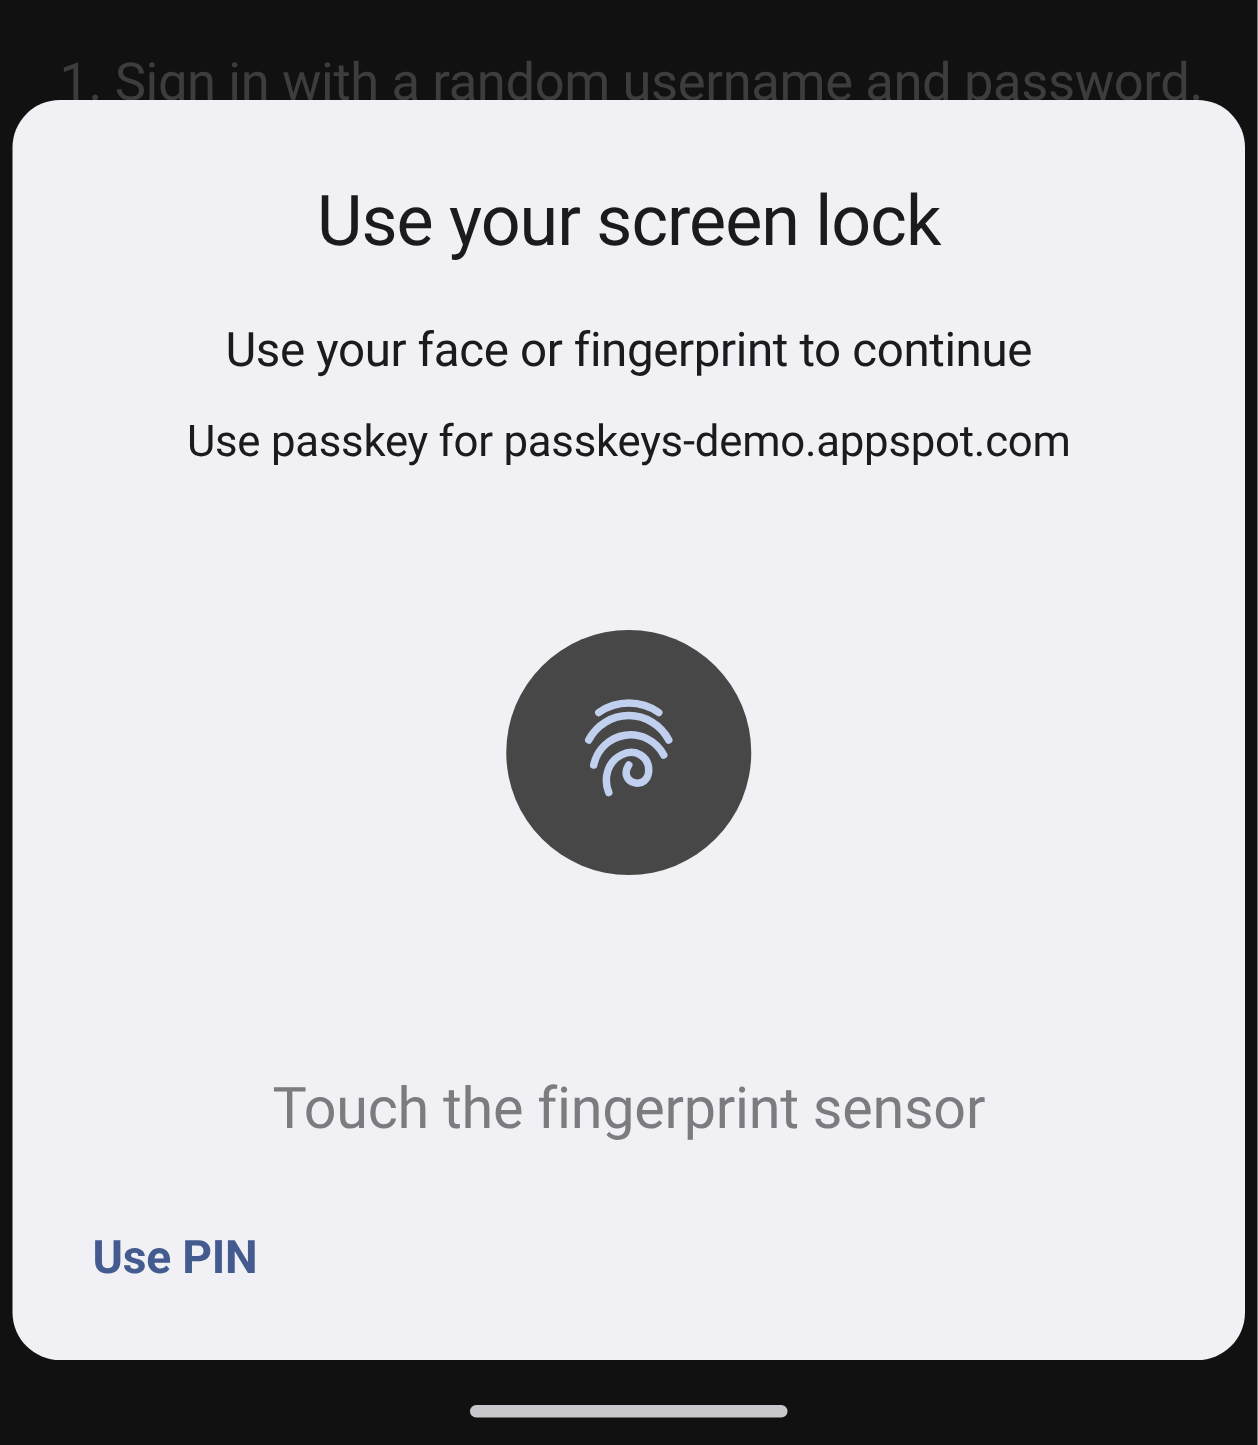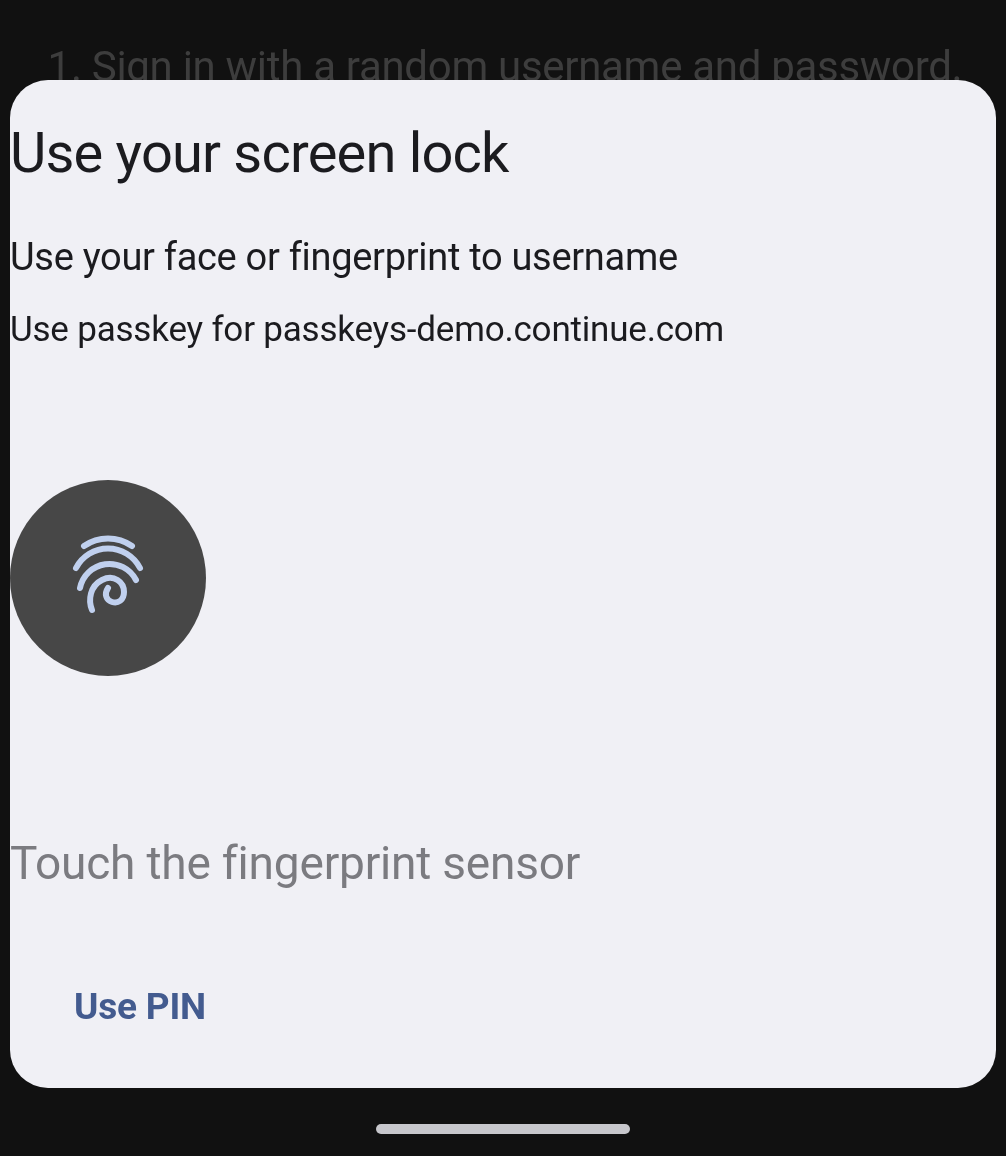--- a/index.html
+++ b/index.html
@@ -24,22 +24,22 @@
     .sheet {
       position: absolute;
       top: 80px;
       left: 10px;
       right: 10px;
       bottom: 68px;
       background: #f0f0f5;
       border-radius: 38px;
       display: flex;
       flex-direction: column;
-      align-items: flex-start;
-      padding-top: 40px;
+      align-items: center;
+      padding-top: 64px;
     }
     .title {
       font-size: 56px;
       font-weight: 400;
       color: #1b1b1f;
       letter-spacing: -0.8px;
       line-height: 1.2;
     }
     .subtitle {
       margin-top: 48px;
@@ -99,22 +99,22 @@
       background: #c7c7cc;
     }
   </style>
 </head>
 <body>
 
 <div class="bg-text">1. Sign in with a random username and password.</div>
 
 <div class="sheet">
   <div class="title">Use your screen lock</div>
-  <div class="subtitle">Use your face or fingerprint to username</div>
-  <div class="passkey-line">Use passkey for passkeys-demo.continue.com</div>
+  <div class="subtitle">Use your face or fingerprint to continue</div>
+  <div class="passkey-line">Use passkey for passkeys-demo.appspot.com</div>
 
   <div class="fp-sensor">
     <span>
       <svg viewBox="0 0 100 100" fill="none" stroke="#c0d0ee" stroke-width="6" stroke-linecap="round">
         <path d="M26 20 A42 42 0 0 1 74 20"></path>
         <path d="M18 42 A36 36 0 0 1 82 42"></path>
         <path d="M22 62 A30 30 0 0 1 78 54"></path>
         <path d="M34 84 C30 74 32 60 44 54 C56 48 66 56 66 66 C66 74 60 78 54 76 C48 74 46 68 50 62"></path>
       </svg>
     </span>

